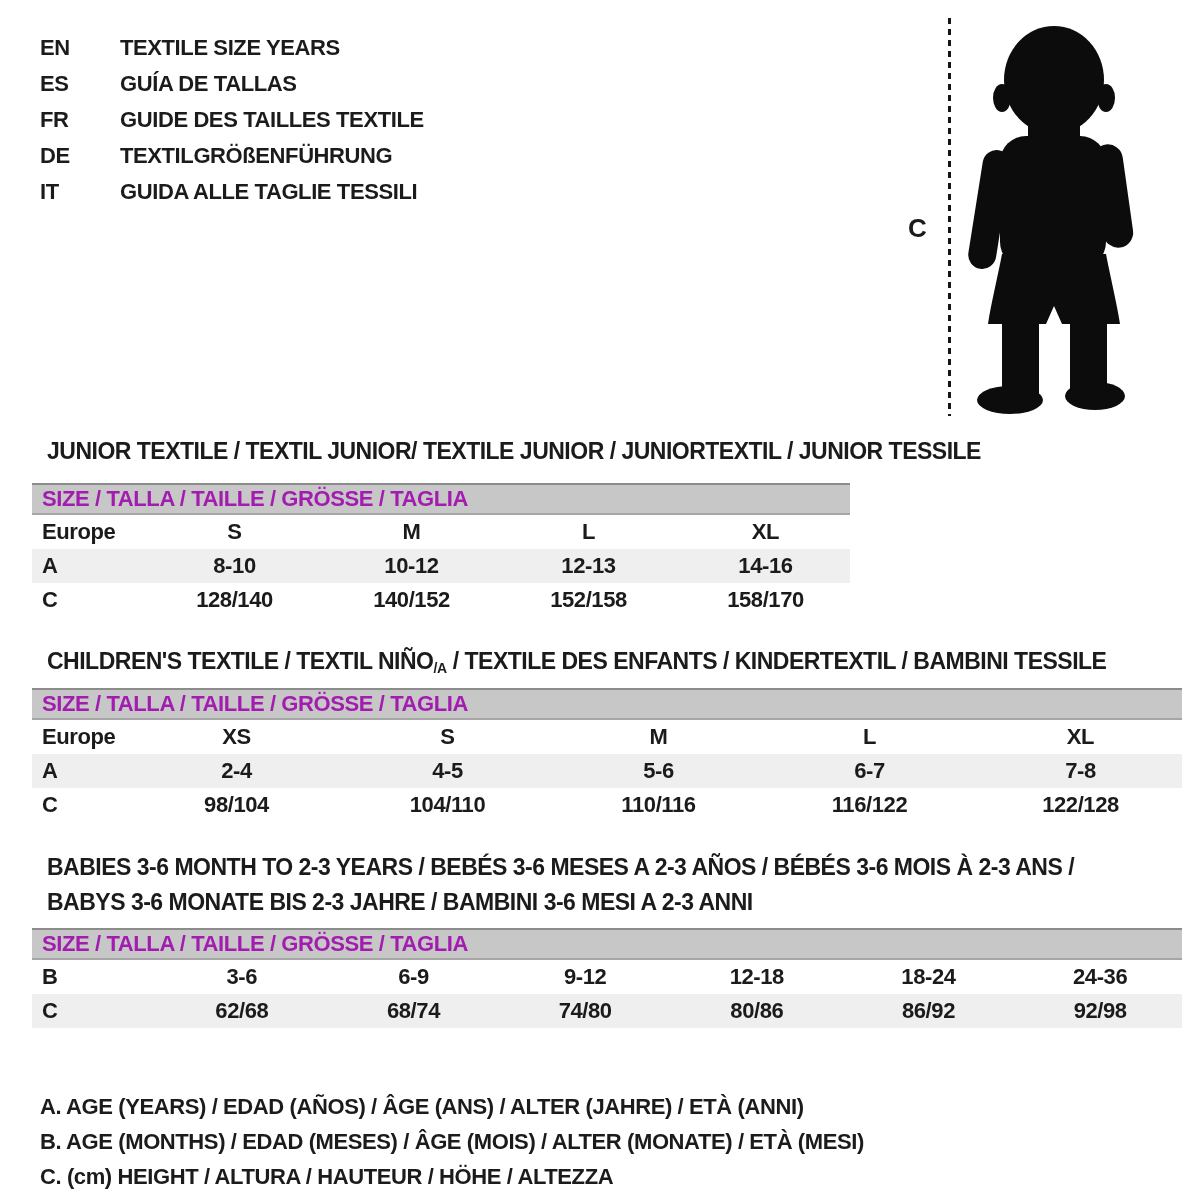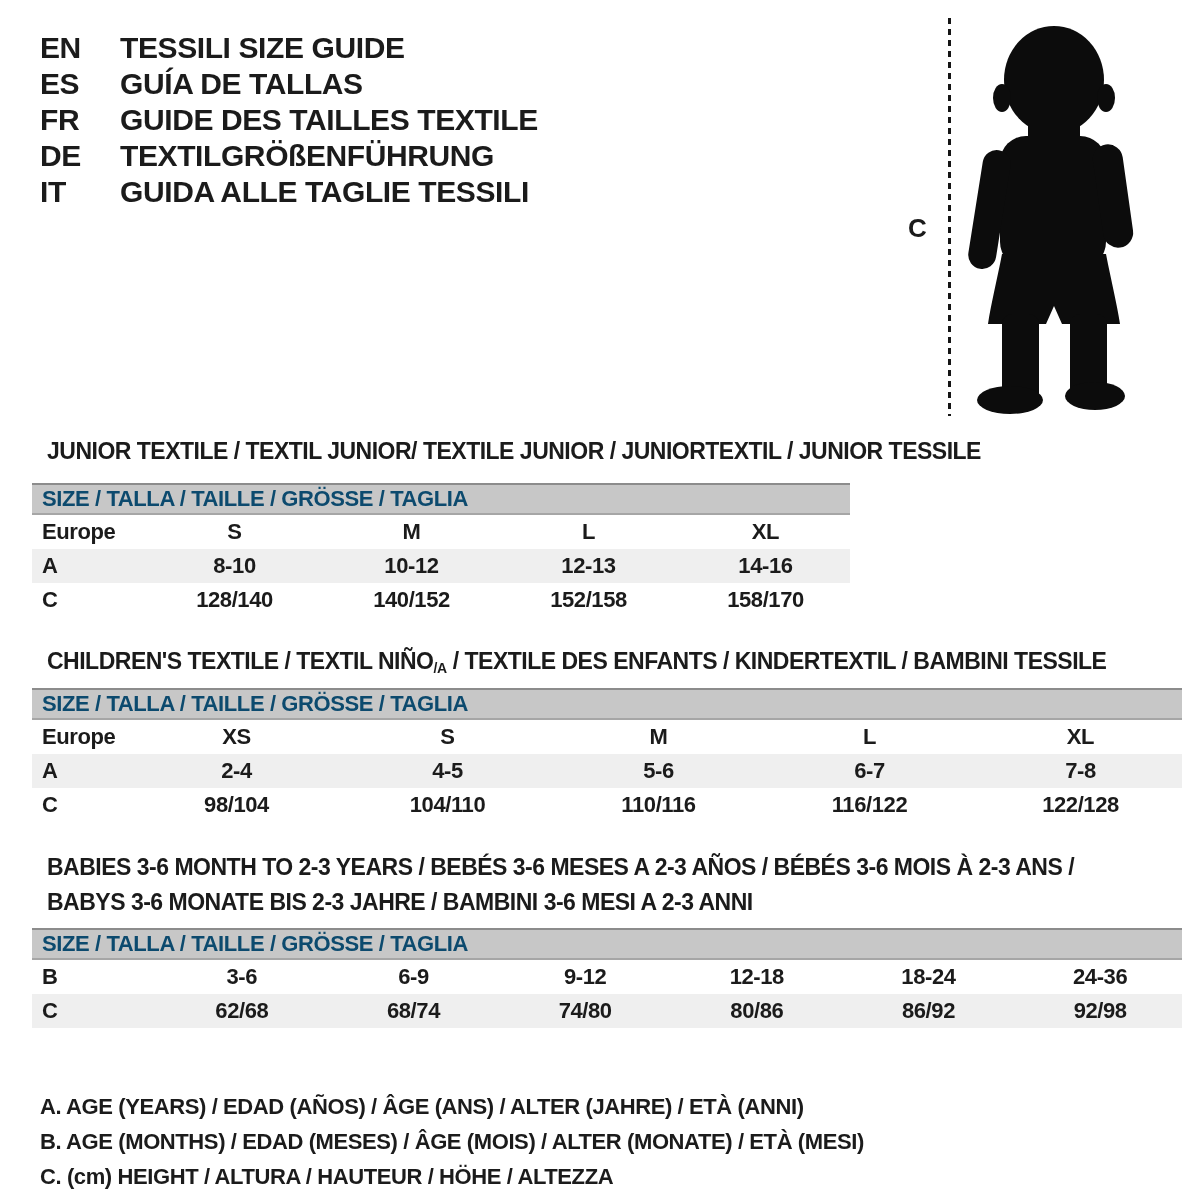--- a/index.html
+++ b/index.html
@@ -3,57 +3,57 @@
 <meta charset="utf-8">
 <style>
   html,body{margin:0;padding:0;background:#ffffff;}
   .page{
     position:relative;width:1200px;height:1200px;background:#ffffff;overflow:hidden;
     font-family:"Liberation Sans","DejaVu Sans",sans-serif;
     font-weight:700;color:#1b1b1b;letter-spacing:-0.4px;
   }
   
   .langs{position:absolute;left:40px;top:30px;}
-  .lang-row{display:flex;line-height:36px;font-size:30px;}
+  .lang-row{display:flex;line-height:36px;font-size:22px;}
   .lang-code{width:80px;flex:0 0 80px;}
   
   .measure-label{position:absolute;left:908px;top:213px;font-size:26px;}
   .dashed-line{
     position:absolute;left:948px;top:18px;width:3px;height:398px;
     background:repeating-linear-gradient(to bottom,#151515 0 6px,transparent 6px 11px);
   }
   .silhouette{position:absolute;left:962px;top:18px;width:180px;height:400px;}
   
   .sec-title{position:absolute;left:40px;margin:7px;font-size:23px;font-weight:700;line-height:26px;letter-spacing:-0.5px;}
   .sec-title .subscript{font-size:14px;vertical-align:-4px;letter-spacing:-0.3px;}
   .two-line{line-height:35px;}
   .tbl{position:absolute;left:32px;}
   .tbl-head{
     height:32px;box-sizing:border-box;background:#c7c7c7;
     border-top:2px solid #8c8c8c;border-bottom:2px solid #a6a6a6;
-    color:#0c4a6e;font-size:22px;line-height:28px;padding-left:10px;
+    color:#a21caf;font-size:22px;line-height:28px;padding-left:10px;
   }
   .tr{display:grid;height:34px;align-items:center;font-size:22px;text-align:center;gap:8px;}
   .tr .lbl{text-align:left;padding-left:10px;}
   .tr.alt{background:#efefef;}
   .t1 .tr{grid-template-columns:110px repeat(4,1fr);}
   .t2 .tr{grid-template-columns:95px repeat(5,1fr);}
   .t3 .tr{grid-template-columns:120px repeat(6,1fr);}
   
   .legend{position:absolute;left:40px;top:1075px;font-size:22px;line-height:35px;margin-top:14px;}
 </style>
 </head>
 <body>
 
 <div class="page">
 
   <header class="langs">
     <div class="lang-row">
       <span class="lang-code">EN</span>
-      <span class="lang-label">TESSILI SIZE GUIDE</span>
+      <span class="lang-label">TEXTILE SIZE YEARS</span>
     </div>
     <div class="lang-row">
       <span class="lang-code">ES</span>
       <span class="lang-label">GUÍA DE TALLAS</span>
     </div>
     <div class="lang-row">
       <span class="lang-code">FR</span>
       <span class="lang-label">GUIDE DES TAILLES TEXTILE</span>
     </div>
     <div class="lang-row">

